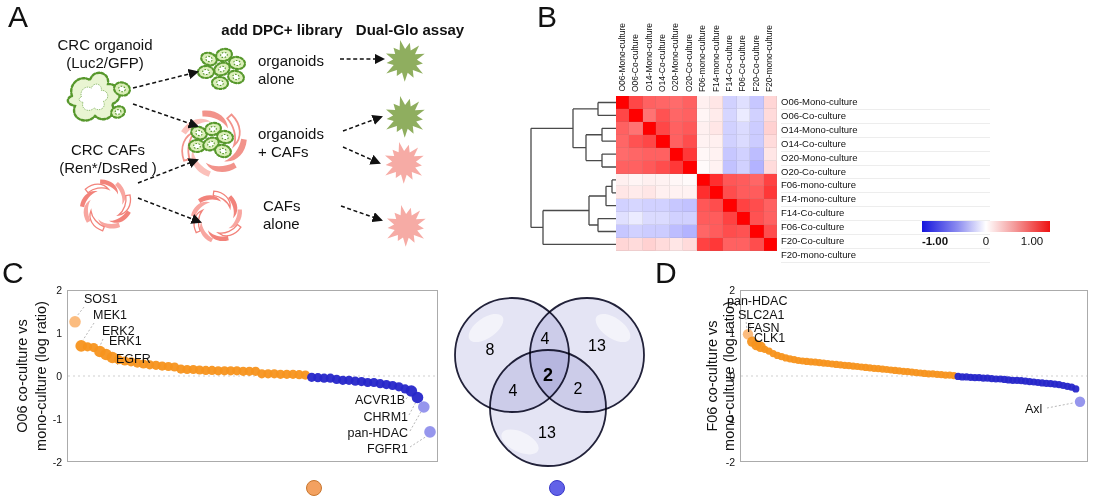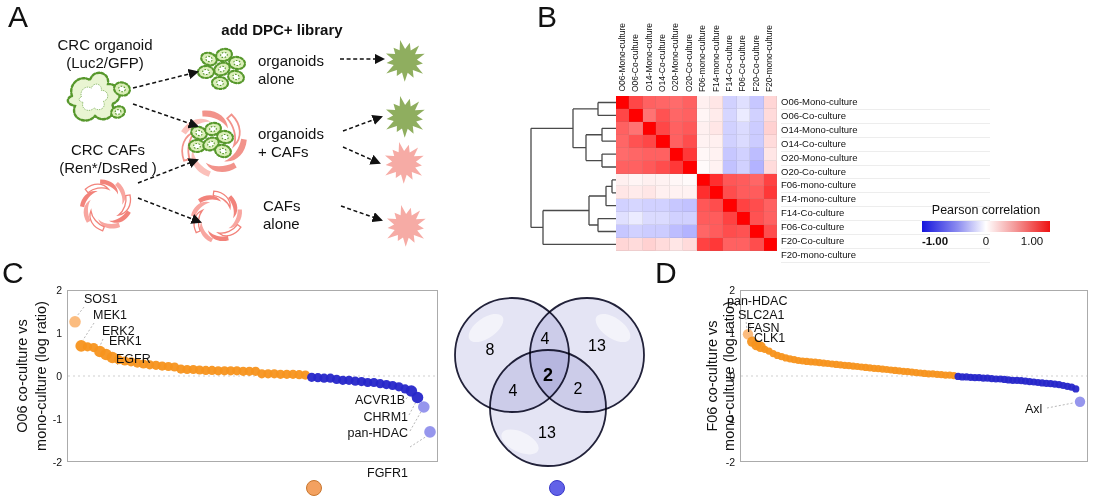--- a/index.html
+++ b/index.html
@@ -191,20 +191,21 @@
       <polygon points="423.7,155.8 415.9,161.7 421.9,165.4 415.2,167.4 422.0,175.8 411.8,172.1 412.6,179.8 406.7,174.7 403.7,183.8 401.0,174.6 395.8,178.1 395.9,171.9 385.3,175.5 392.7,167.1 385.6,165.0 392.1,161.4 385.0,155.5 394.2,156.1 392.5,149.7 398.6,152.3 399.1,141.9 404.1,151.0 408.8,144.7 409.7,152.4 418.1,147.5 414.0,156.3" fill="#F6ABA5"></polygon>
       <polygon points="425.7,218.8 417.9,224.7 423.9,228.4 417.2,230.4 424.0,238.8 413.8,235.1 414.6,242.8 408.7,237.7 405.7,246.8 403.0,237.6 397.8,241.1 397.9,234.9 387.3,238.5 394.7,230.1 387.6,228.0 394.1,224.4 387.0,218.5 396.2,219.1 394.5,212.7 400.6,215.3 401.1,204.9 406.1,214.0 410.8,207.7 411.7,215.4 420.1,210.5 416.0,219.3" fill="#F6ABA5"></polygon>
     </svg>
 
   <div class="abs atext" style="left:45px;top:36px;width:120px;">CRC organoid</div>
   <div class="abs atext" style="left:45px;top:54px;width:120px;">(Luc2/GFP)</div>
   <div class="abs atext" style="left:48px;top:141px;width:120px;">CRC CAFs</div>
   <div class="abs atext" style="left:48px;top:159px;width:120px;">(Ren*/DsRed )</div>
 
   <div class="abs ahead" style="left:212px;top:21px;width:140px;">add DPC+ library</div>
+  <div class="abs ahead" style="left:342px;top:21px;width:136px;">Dual-Glo assay</div>
 
   <div class="abs condtext" style="left:258px;top:52px;">organoids</div>
   <div class="abs condtext" style="left:258px;top:70px;">alone</div>
   <div class="abs condtext" style="left:258px;top:125px;">organoids</div>
   <div class="abs condtext" style="left:258px;top:143px;">+ CAFs</div>
   <div class="abs condtext" style="left:263px;top:197px;">CAFs</div>
   <div class="abs condtext" style="left:263px;top:215px;">alone</div>
 
   <div class="abs panel-label" style="left:537px;top:2px;">B</div>
 
@@ -404,21 +405,20 @@
       <div>O20-Mono-culture</div>
       <div>O20-Co-culture</div>
       <div>F06-mono-culture</div>
       <div>F14-mono-culture</div>
       <div>F14-Co-culture</div>
       <div>F06-Co-culture</div>
       <div>F20-Co-culture</div>
       <div>F20-mono-culture</div>
     </div>
 
-  <div class="abs cb-title" style="left:898px;top:203px;width:176px;">Pearson correlation</div>
   <div class="abs cbar" style="left:922px;top:221px;width:128px;height:11px;"></div>
   <div class="abs cb-tick" style="left:910px;top:235px;width:50px;font-weight:bold;">-1.00</div>
   <div class="abs cb-tick" style="left:961px;top:235px;width:50px;">0</div>
   <div class="abs cb-tick" style="left:1007px;top:235px;width:50px;">1.00</div>
 
   <svg class="abs" style="left:448px;top:290px;" width="206" height="185">
     <g style="mix-blend-mode:multiply">
         <circle cx="64" cy="65" r="57" fill="#CDCDEB" fill-opacity="0.55" stroke="#22223A" stroke-width="1.8"></circle>
       </g>
     <g style="mix-blend-mode:multiply">
@@ -520,21 +520,21 @@
     </svg>
 
   <div class="abs ptlab" style="left:84px;top:293px;">SOS1</div>
   <div class="abs ptlab" style="left:93px;top:309px;">MEK1</div>
   <div class="abs ptlab" style="left:102px;top:325px;">ERK2</div>
   <div class="abs ptlab" style="left:109px;top:335px;">ERK1</div>
   <div class="abs ptlab" style="left:116px;top:353px;">EGFR</div>
   <div class="abs ptlab r" style="left:352px;top:394px;width:53px;">ACVR1B</div>
   <div class="abs ptlab r" style="left:358px;top:411px;width:50px;">CHRM1</div>
   <div class="abs ptlab r" style="left:347px;top:427px;width:61px;">pan-HDAC</div>
-  <div class="abs ptlab r" style="left:363px;top:443px;width:45px;margin-top:24px;">FGFR1</div>
+  <div class="abs ptlab r" style="left:363px;top:443px;width:45px;">FGFR1</div>
 
   <div class="abs panel-label" style="left:655px;top:258px;">D</div>
   <div class="abs vlab" style="left:612px;top:368px;">F06 co-culture vs</div>
   <div class="abs vlab" style="left:629px;top:368px;">mono-culture (log ratio)</div>
   <div class="abs ytick" style="left:711px;top:284px;width:24px;">2</div>
   <div class="abs ytick" style="left:711px;top:327px;width:24px;">1</div>
   <div class="abs ytick" style="left:711px;top:370px;width:24px;">0</div>
   <div class="abs ytick" style="left:711px;top:413px;width:24px;">-1</div>
   <div class="abs ytick" style="left:711px;top:456px;width:24px;">-2</div>
   <svg id="plotD" class="abs" style="left:740px;top:290px;" width="348" height="172">

